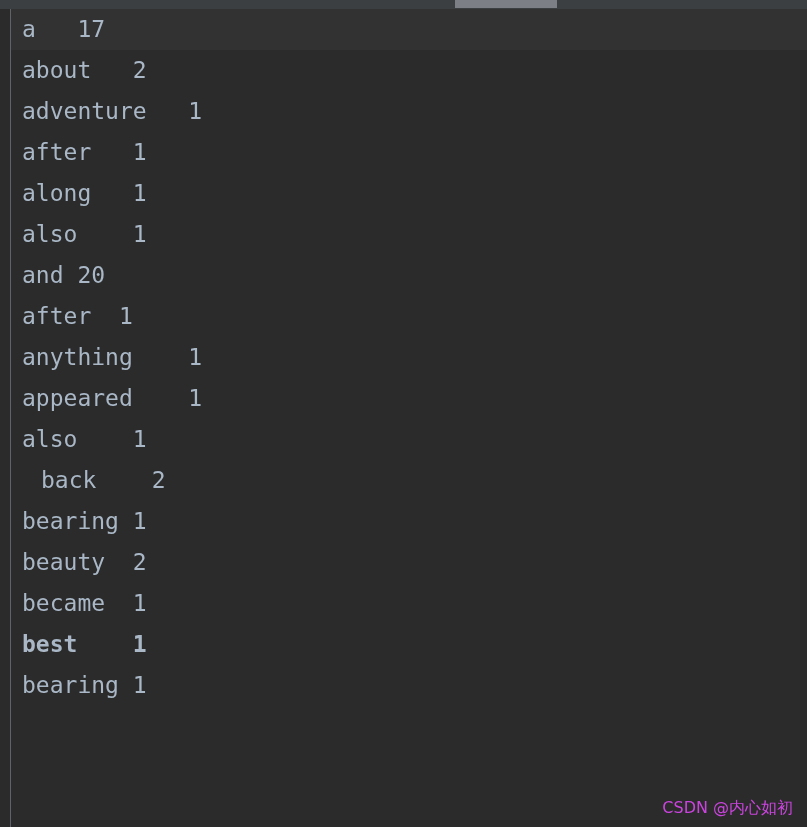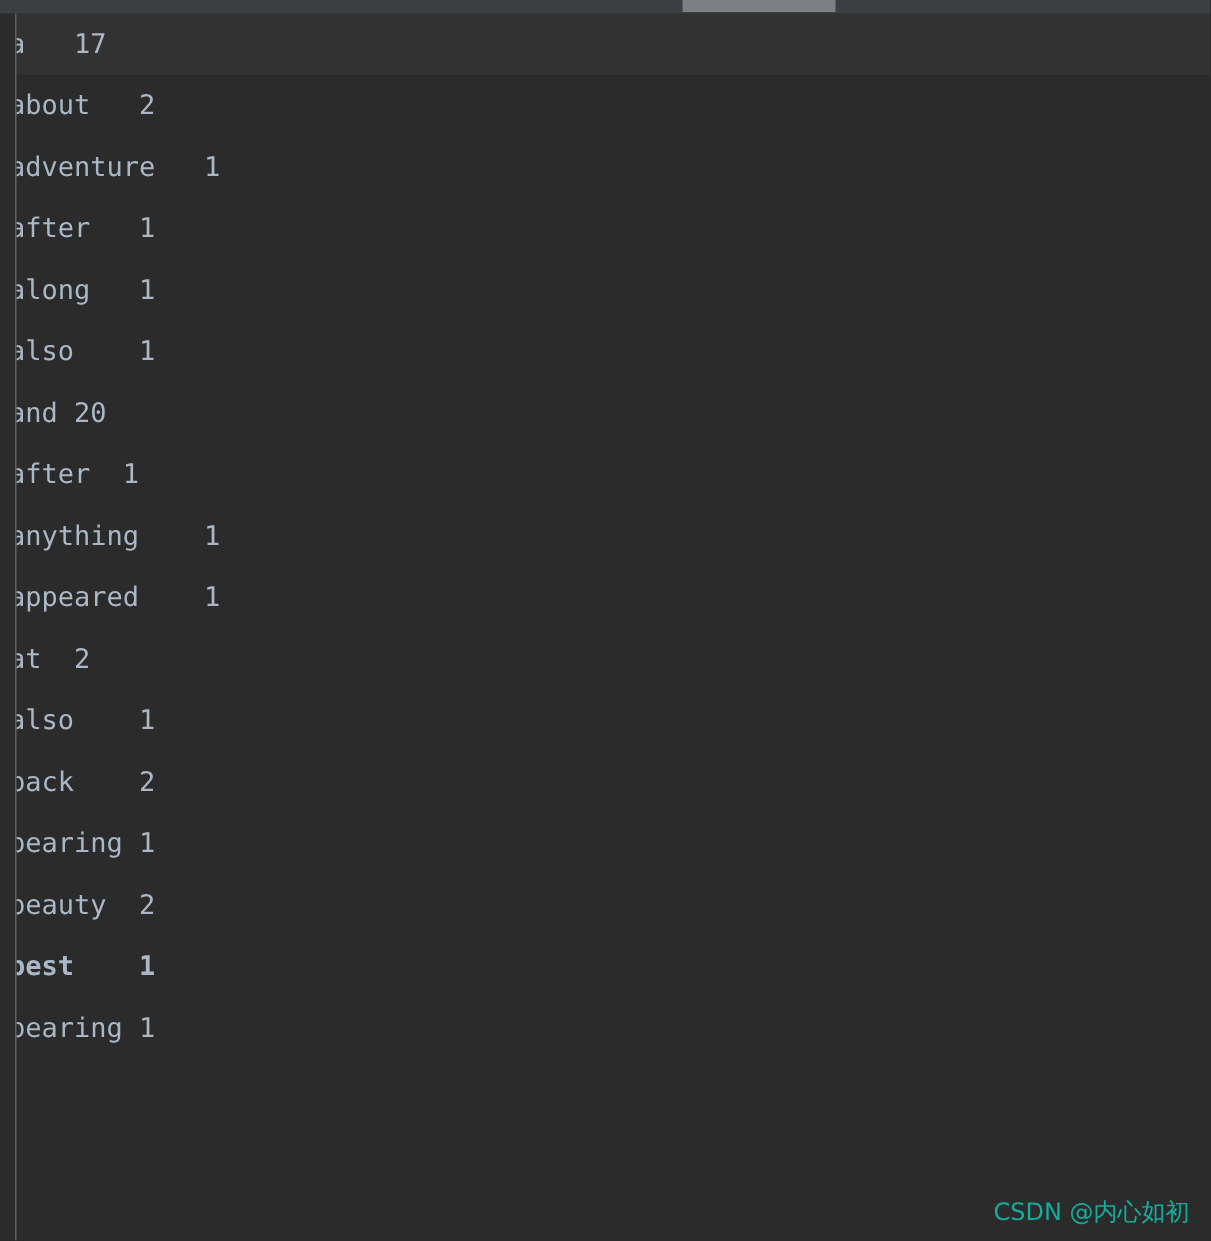--- a/index.html
+++ b/index.html
@@ -69,44 +69,44 @@
     left: 0;
     top: 9px;
     width: 807px;
     height: 818px;
   }
 
   .code-line {
     position: relative;
     height: 41px;
     line-height: 41px;
-    font-size: 18px;
+    font-size: 23px;
     color: #a9b7c6;
     white-space: pre;
-    padding-left: 6px;
+    padding-left: 22px;
     box-sizing: border-box;
     letter-spacing: 0px;
   }
   .code-line.current {
     background: #323232;
   }
 
   
   .tok-word { color: #a9b7c6; }
   .tok-num  { color: #a9b7c6; }
   .tok-gap  { display: inline-block; }
 
   
   .watermark {
     position: absolute;
     right: 14px;
     bottom: 8px;
     font-family: "DejaVu Sans", "Liberation Sans", sans-serif;
     font-size: 16px;
-    color: #14b8a6;
+    color: #d946ef;
     opacity: 0.92;
     z-index: 8;
     white-space: nowrap;
     pointer-events: none;
   }
 </style>
 </head>
 <body style="background: rgb(43, 43, 43);">
 
 <div class="console-pane" style="background: rgb(43, 43, 43);">
@@ -122,23 +122,23 @@
       <div class="code-line current" style="color: rgb(169, 183, 198); background: rgb(50, 50, 50);"><span class="tok-word">a</span><span class="tok-gap">   </span><span class="tok-num">17</span></div>
       <div class="code-line" style="color: rgb(169, 183, 198);"><span class="tok-word">about</span><span class="tok-gap">   </span><span class="tok-num">2</span></div>
       <div class="code-line" style="color: rgb(169, 183, 198);"><span class="tok-word">adventure</span><span class="tok-gap">   </span><span class="tok-num">1</span></div>
       <div class="code-line" style="color: rgb(169, 183, 198);"><span class="tok-word">after</span><span class="tok-gap">   </span><span class="tok-num">1</span></div>
       <div class="code-line" style="color: rgb(169, 183, 198);"><span class="tok-word">along</span><span class="tok-gap">   </span><span class="tok-num">1</span></div>
       <div class="code-line" style="color: rgb(169, 183, 198);"><span class="tok-word">also</span><span class="tok-gap">    </span><span class="tok-num">1</span></div>
       <div class="code-line" style="color: rgb(169, 183, 198);"><span class="tok-word">and</span><span class="tok-gap"> </span><span class="tok-num">20</span></div>
       <div class="code-line" style="color: rgb(169, 183, 198);"><span class="tok-word">after</span><span class="tok-gap">  </span><span class="tok-num">1</span></div>
       <div class="code-line" style="color: rgb(169, 183, 198);"><span class="tok-word">anything</span><span class="tok-gap">    </span><span class="tok-num">1</span></div>
       <div class="code-line" style="color: rgb(169, 183, 198);"><span class="tok-word">appeared</span><span class="tok-gap">    </span><span class="tok-num">1</span></div>
-      <div class="code-line" style="color: rgb(169, 183, 198);"><span class="tok-word">at</span><span class="tok-gap">  </span><span class="tok-num">2</span></div>
       <div class="code-line" style="color: rgb(169, 183, 198);"><span class="tok-word">also</span><span class="tok-gap">    </span><span class="tok-num">1</span></div>
-      <div class="code-line" style="color: rgb(169, 183, 198);"><span class="tok-word">back</span><span class="tok-gap">    </span><span class="tok-num">2</span></div>
+      <div class="code-line" style="color: rgb(169, 183, 198); margin-left: 19px;"><span class="tok-word">back</span><span class="tok-gap">    </span><span class="tok-num">2</span></div>
       <div class="code-line" style="color: rgb(169, 183, 198);"><span class="tok-word">bearing</span><span class="tok-gap"> </span><span class="tok-num">1</span></div>
       <div class="code-line" style="color: rgb(169, 183, 198);"><span class="tok-word">beauty</span><span class="tok-gap">  </span><span class="tok-num">2</span></div>
+      <div class="code-line" style="color: rgb(169, 183, 198);"><span class="tok-word">became</span><span class="tok-gap">  </span><span class="tok-num">1</span></div>
       <div class="code-line" style="color: rgb(169, 183, 198); font-weight: bold;"><span class="tok-word">best</span><span class="tok-gap">    </span><span class="tok-num">1</span></div>
       <div class="code-line" style="color: rgb(169, 183, 198);"><span class="tok-word">bearing</span><span class="tok-gap"> </span><span class="tok-num">1</span></div>
     </div>
 
   <div class="watermark">CSDN @内心如初</div>
 </div>
 
 </body></html>

